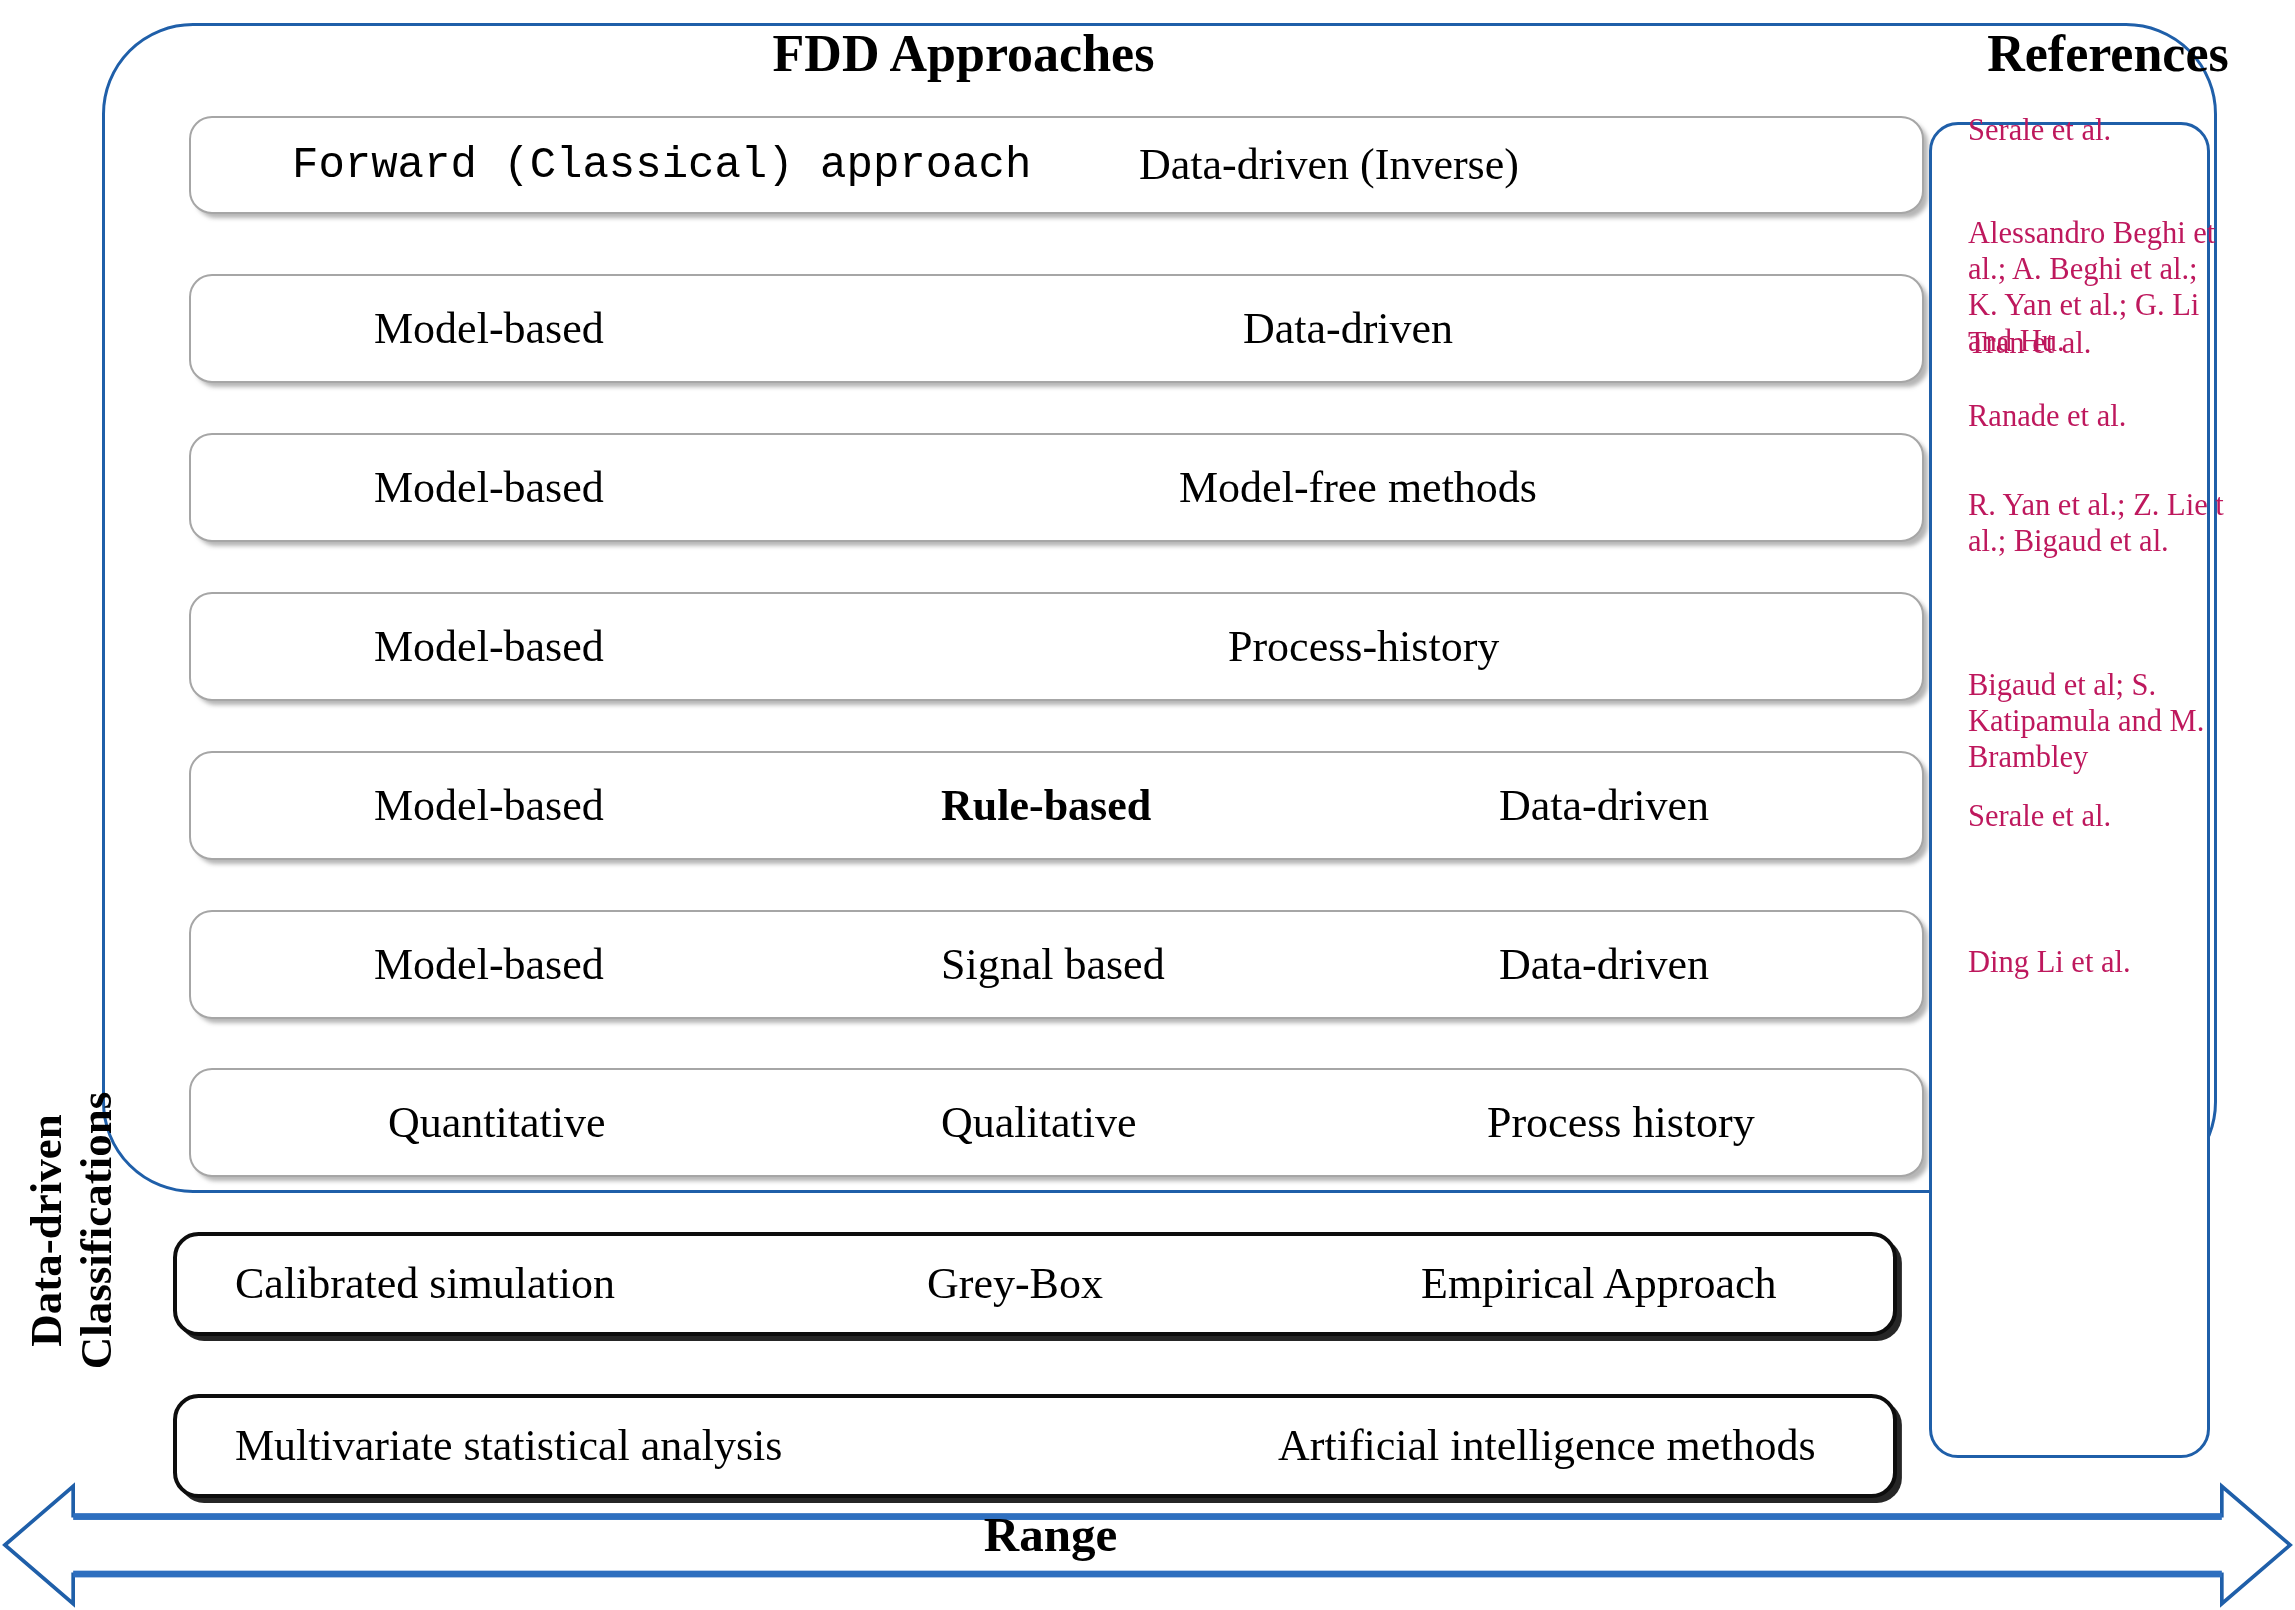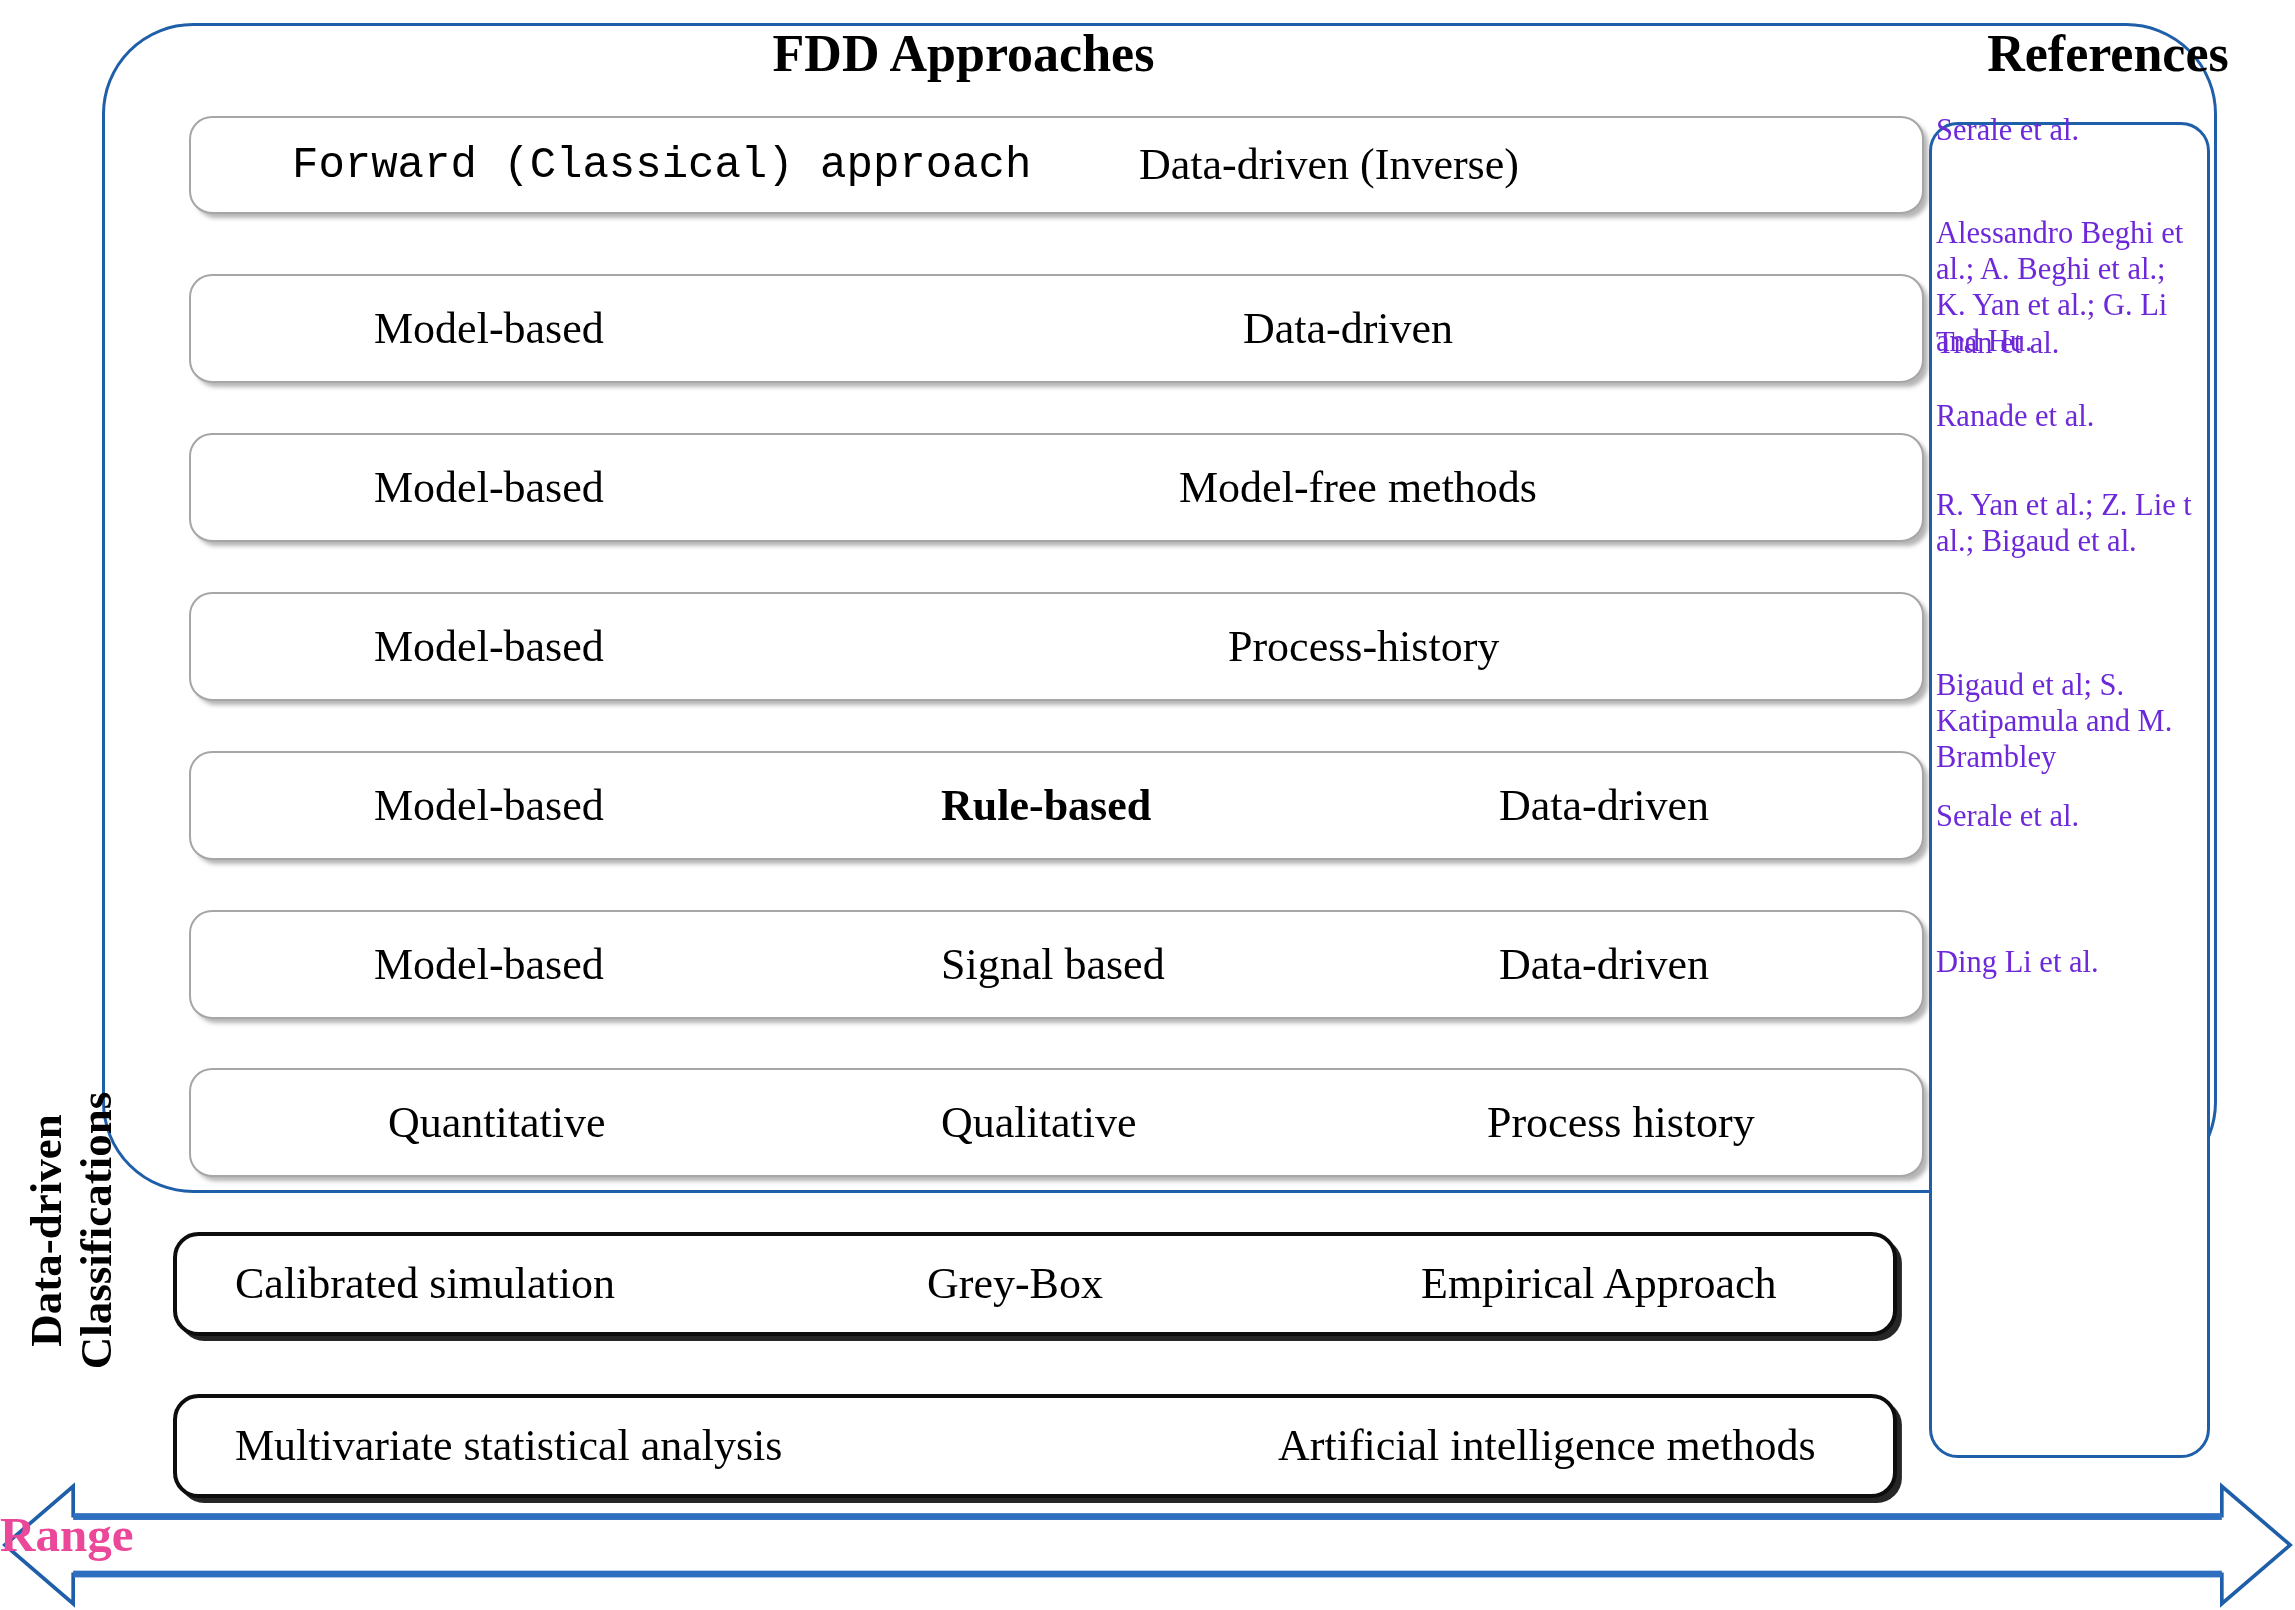--- a/index.html
+++ b/index.html
@@ -78,25 +78,25 @@
     left:1929px; top:122px;
     width:281px; height:1336px;
     border:3px solid #1F5FA9;
     border-radius:29px;
     box-sizing:border-box;
     background:#ffffff;
     z-index:5;
   }
   .ref-item{
     position:absolute;
-    left:4px;
+    left:36px;
     width:256px;
     font-size:30.5px;
     line-height:1.18;
-    color:#6d28d9;
+    color:#be185d;
   }
 
   
   #vertical-label{
     position:absolute;
     left:-160px; top:1180px;
     width:463px;
     text-align:center;
     font-size:45px;
     font-weight:bold;
@@ -110,23 +110,24 @@
   
   #range-arrow{
     position:absolute;
     left:0px; top:1479px;
     width:2295px; height:132px;
     z-index:3;
   }
   #range-label{
     position:absolute;
     left:0; top:1506px; width:2101px;
+    text-align:center;
     font-weight:bold;
     font-size:49px;
-    color:#ec4899;
+    color:#000000;
     z-index:7;
   }
 </style>
 </head>
 <body>
 
 <div class="stage">
 
   <div id="outer-container"></div>
 

